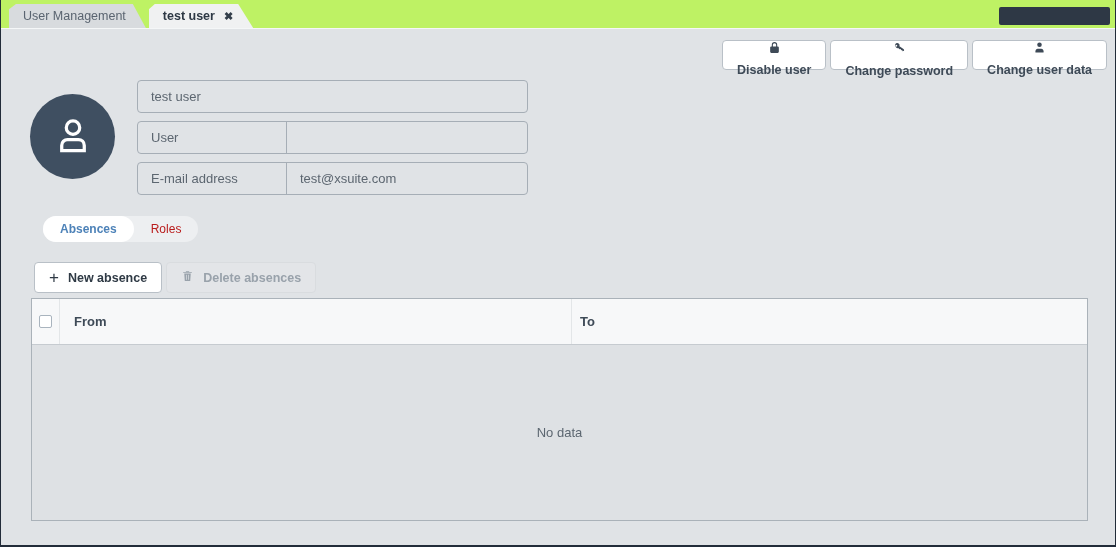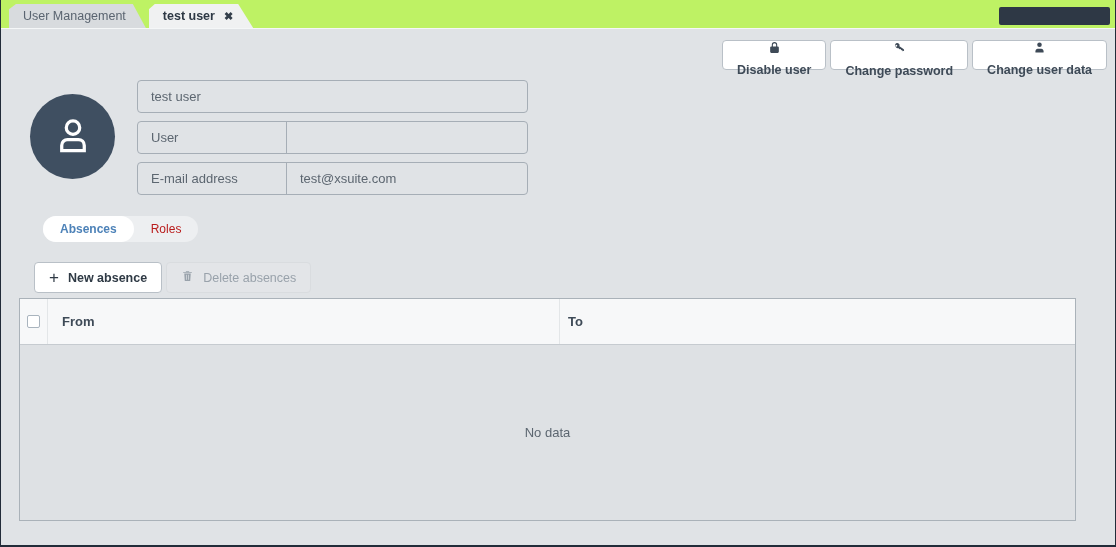--- a/index.html
+++ b/index.html
@@ -88,27 +88,27 @@
   .btn-new {
     height: 31px; background: #ffffff; border: 1px solid #b9c0c7;
     border-radius: 4px; padding: 0 14px; display: flex; align-items: center;
     gap: 9px; font-size: 12.5px; font-weight: 700; color: #2f3a45; cursor: pointer;
     font-family: "Liberation Sans", sans-serif;
   }
   .btn-new .plus { font-size: 17px; font-weight: 400; color: #2f3a45; line-height: 1; }
   .btn-disabled {
     height: 31px; background: #e3e5e8; border: 1px solid #d9dcdf;
     border-radius: 4px; padding: 0 14px; display: flex; align-items: center;
-    gap: 9px; font-size: 12.5px; font-weight: 400; color: #99a2ab;
+    gap: 9px; font-size: 12.5px; font-weight: 700; color: #99a2ab;
     font-family: "Liberation Sans", sans-serif;
   }
 
   
   .table {
-    position: absolute; left: 18px; top: 298px; width: 1057px; height: 223px;
+    position: absolute; left: 30px; top: 298px; width: 1057px; height: 223px;
     border: 1px solid #aab2b9; background: #dee1e4;
     display: flex; flex-direction: column;
   }
   .thead {
     height: 46px; background: #f7f8f9; border-bottom: 1px solid #c6cbd0;
     display: flex; align-items: stretch; flex: none;
   }
   .th-check {
     width: 28px; border-right: 1px solid #e3e6e8; display: flex;
     align-items: center; justify-content: center;

